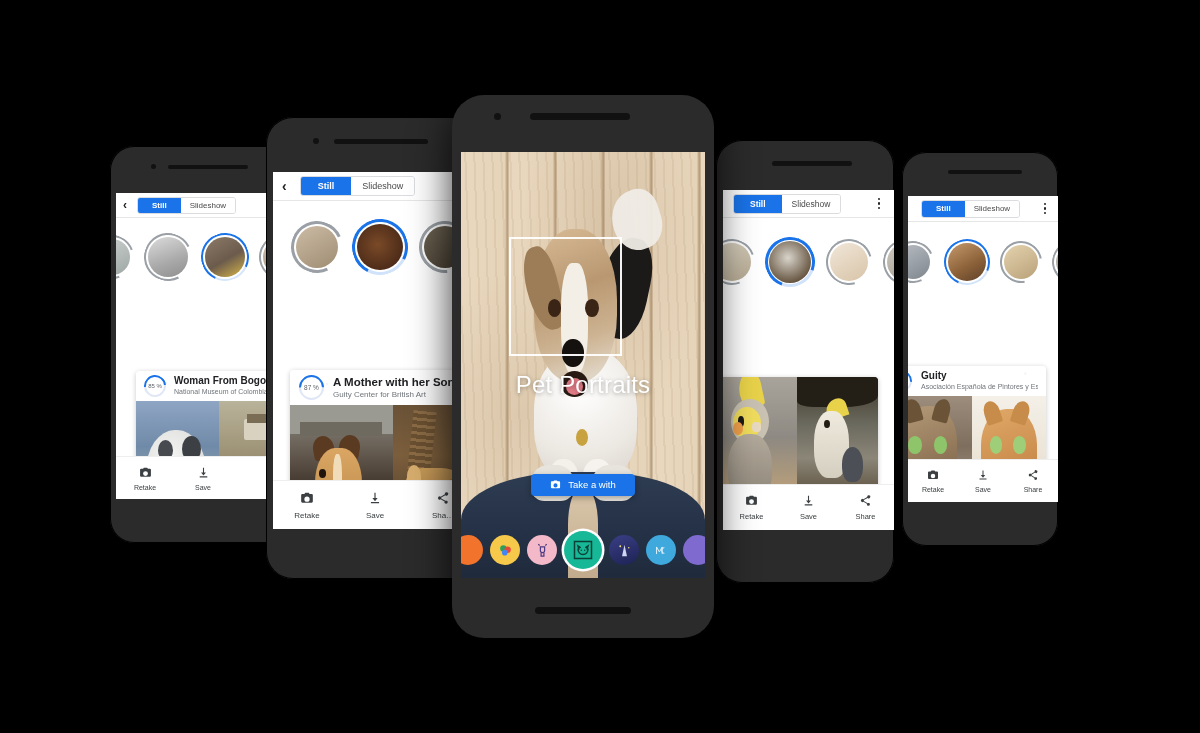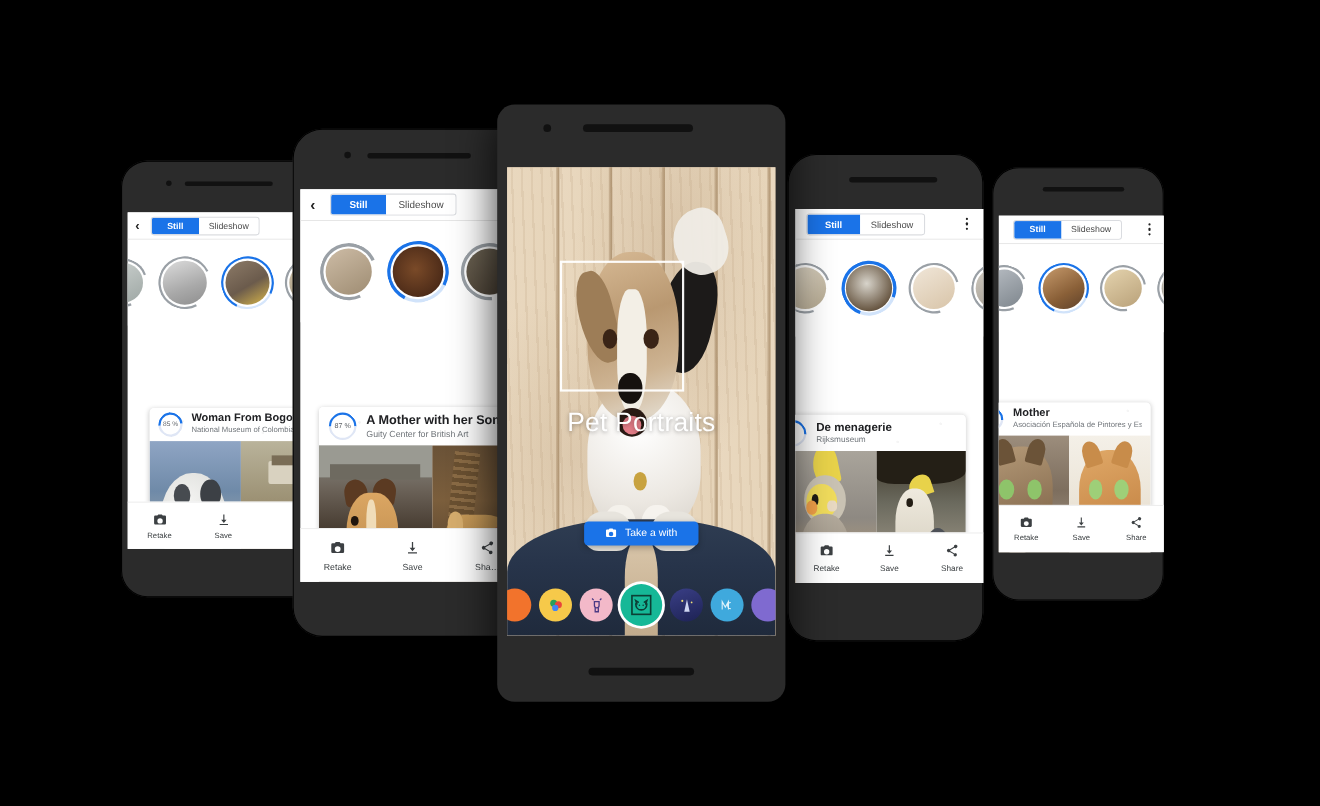--- a/index.html
+++ b/index.html
@@ -273,30 +273,20 @@
           <div class="pic" style="inset:4px;background:linear-gradient(150deg,#f0e6d8,#d8c4a8);"></div>
           <div class="ring" style="border:2.8px solid #9aa0a6;border-right-color:transparent;transform:rotate(30deg);"></div>
         </div>
         <div class="thumb" style="width:46px;height:46px;margin-left:11px;">
           <div class="pic" style="inset:4px;background:linear-gradient(150deg,#cfcac0,#9c958a);"></div>
           <div class="ring" style="border:2.8px solid #9aa0a6;border-right-color:transparent;transform:rotate(10deg);"></div>
         </div>
       </div>
 
       <div class="card" style="left:-8px;top:187px;right:16px;height:168px;">
-        <div class="cardhead" style="height:33px;padding:0 8px;">
-          <div class="pct" style="width:24px;height:24px;font-size:6px;margin-left:-14px;">
-            <span class="pring" style="border:2.2px solid #1a73e8;border-right-color:#dfe6f5;border-bottom-color:#dfe6f5;transform:rotate(50deg);"></span>
-            <span></span>
-          </div>
-          <div style="margin-left:9px;min-width:0;">
-            <div class="ctitle" style="font-size:10.5px;line-height:12px;">De menagerie</div>
-            <div class="csub" style="font-size:7.5px;line-height:10px;">Rijksmuseum</div>
-          </div>
-        </div>
         <div class="compare" style="height:135px;">
           <div class="half" style="background:linear-gradient(180deg,#a9a49b 0%,#8e8982 45%,#c9a877 100%);">
             <div style="position:absolute;left:30%;top:-4%;width:28%;height:26%;border-radius:60% 40% 10% 40%;background:#e8d24a;transform:rotate(-12deg);"></div>
             <div style="position:absolute;left:20%;top:16%;width:46%;height:34%;border-radius:50%;background:#c9c2b3;"></div>
             <div style="position:absolute;left:22%;top:22%;width:34%;height:24%;border-radius:50%;background:#f0dc5c;"></div>
             <div style="position:absolute;left:28%;top:29%;width:8%;height:8%;border-radius:50%;background:#1b1a16;"></div>
             <div style="position:absolute;left:22%;top:33%;width:12%;height:10%;border-radius:50%;background:#f0a04a;"></div>
             <div style="position:absolute;left:46%;top:33%;width:10%;height:8%;border-radius:40%;background:#e8d9c2;"></div>
             <div style="position:absolute;left:16%;top:42%;width:54%;height:50%;border-radius:45% 45% 40% 40%;background:linear-gradient(180deg,#b3aa9c,#8d8578);"></div>
             <div style="position:absolute;left:30%;bottom:0;width:8%;height:12%;background:#d79a9a;"></div>
@@ -375,21 +365,21 @@
         </div>
       </div>
 
       <div class="card" style="left:-10px;top:170px;right:12px;height:155px;">
         <div class="cardhead" style="height:30px;padding:0 8px;">
           <div class="pct" style="width:22px;height:22px;font-size:6px;margin-left:-16px;">
             <span class="pring" style="border:2px solid #1a73e8;border-right-color:#dfe6f5;border-bottom-color:#dfe6f5;transform:rotate(50deg);"></span>
             <span></span>
           </div>
           <div style="margin-left:9px;min-width:0;">
-            <div class="ctitle" style="font-size:10px;line-height:12px;">Mother</div>
+            <div class="ctitle" style="font-size:10px;line-height:12px;">Guity</div>
             <div class="csub" style="font-size:7px;line-height:10px;">Asociación Española de Pintores y Escult…</div>
           </div>
         </div>
         <div class="compare" style="height:125px;">
           <div class="half" style="background:linear-gradient(180deg,#9c8d7c 0%,#7d6e5e 40%,#b9aa96 100%);">
             <div style="position:absolute;left:4%;top:8%;width:76%;height:62%;border-radius:45% 45% 38% 38%;background:linear-gradient(160deg,#b59a78,#7d6347);"></div>
             <div style="position:absolute;left:10%;top:2%;width:22%;height:18%;border-radius:50% 50% 10% 10%;background:#6b5338;transform:rotate(-15deg);"></div>
             <div style="position:absolute;left:48%;top:2%;width:22%;height:18%;border-radius:50% 50% 10% 10%;background:#6b5338;transform:rotate(15deg);"></div>
             <div style="position:absolute;left:14%;top:32%;width:18%;height:14%;border-radius:50%;background:#8ec46a;"></div>
             <div style="position:absolute;left:48%;top:32%;width:18%;height:14%;border-radius:50%;background:#8ec46a;"></div>
@@ -427,21 +417,21 @@
         <div class="act">
           <svg class="ic" width="12" height="12" viewBox="0 0 24 24" fill="#3c4043">
               <path d="M18 16.1a2.9 2.9 0 0 0-1.9.75L9 12.7a3 3 0 0 0 0-1.4l7-4.08A2.9 2.9 0 1 0 15.1 5c0 .24.03.47.08.7L8.2 9.77a2.9 2.9 0 1 0 0 4.46l6.98 4.07c-.05.22-.8.44-.8.66a2.9 2.9 0 1 0 2.9-2.86z"></path>
             </svg>
           <span class="lbl" style="font-size:7px;margin-top:5px;">Share</span>
         </div>
       </div>
     </div>
   </div>
 
-  <div class="phone" style="left:452px;top:95px;width:262px;height:543px;border-radius:16px;
+  <div class="phone" style="left:452px;top:95px;width:262px;height:543px;border-radius:32px;
               box-shadow:0 10px 40px rgba(0,0,0,.8);">
     <div class="camdot" style="left:42px;top:18px;width:7px;height:7px;"></div>
     <div class="speaker" style="left:78px;top:18px;width:100px;height:7px;border-radius:4px;"></div>
     <div class="speaker" style="left:83px;bottom:24px;width:96px;height:7px;border-radius:4px;"></div>
 
     <div class="screen" style="left:9px;top:57px;width:244px;height:426px;background:#d8c3a8;">
 
       <div class="hero">
 
         <div class="deck" style="background:

